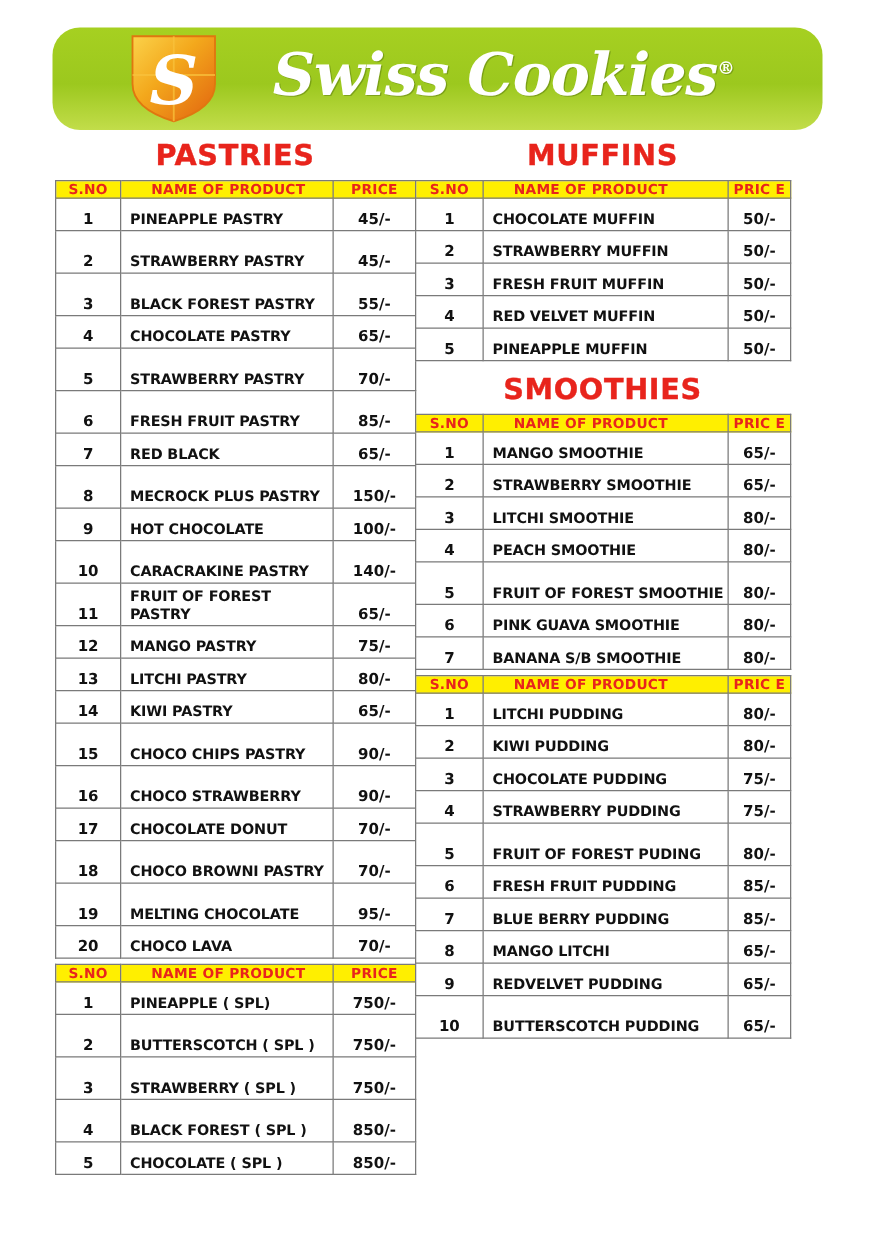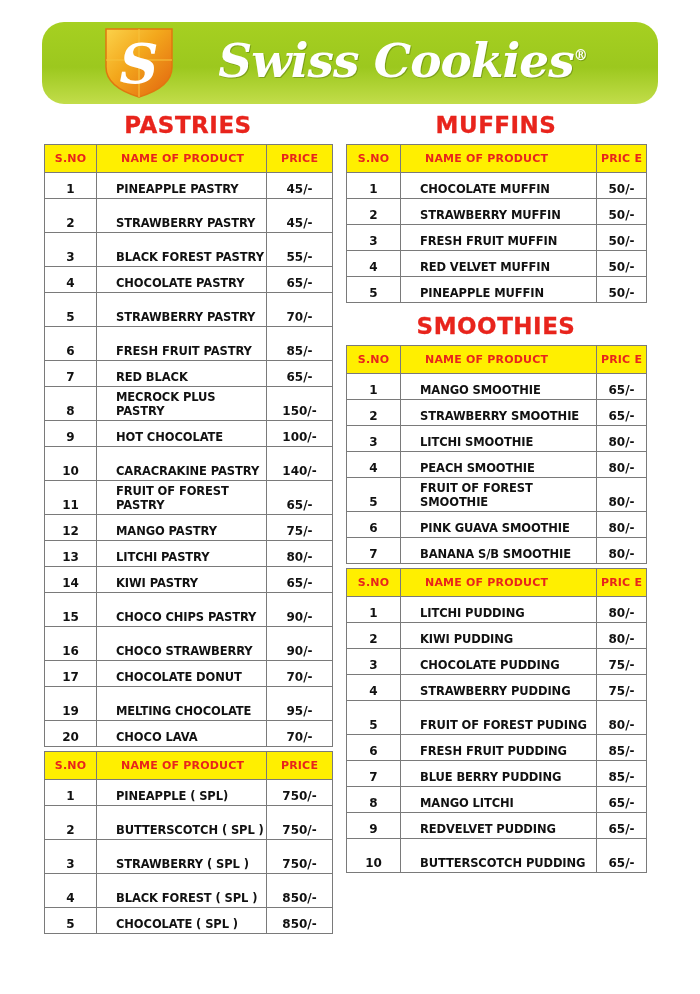--- a/index.html
+++ b/index.html
@@ -76,21 +76,21 @@
     letter-spacing: -0.2px;
     white-space: nowrap;
   }
 
   
   .col {
     position: absolute;
     top: 110px;
   }
   .col-left  { left: 44px;  width: 288px; }
-  .col-right { left: 346px; width: 300px; }
+  .col-right { left: 332px; width: 300px; }
 
   .section { margin-bottom: 4px; }
 
   .section-title {
     text-align: center;
     color: #e8241c;
     font-family: "DejaVu Sans", sans-serif;
     font-weight: bold;
     font-size: 23px;
     letter-spacing: 0.5px;
@@ -112,21 +112,21 @@
   }
 
   
   .menu thead th {
     background: #ffef00;
     color: #e8241c;
     font-family: "DejaVu Sans", sans-serif;
     font-weight: bold;
     font-size: 11px;
     letter-spacing: 0.2px;
-    height: 28px;
+    height: 14px;
     vertical-align: middle;
     text-align: center;
     padding: 0 3px;
   }
   .menu thead th.th-name { text-align: left; padding-left: 24px; }
 
   
   .menu tbody td {
     font-family: "DejaVu Sans", sans-serif;
     font-weight: bold;
@@ -135,21 +135,21 @@
     vertical-align: bottom;
     height: 26px;
     padding-bottom: 2px;
   }
   .menu tbody td.c-no {
     text-align: center;
     font-size: 12px;
   }
   .menu tbody td.c-name {
     text-align: left;
-    padding-left: 19px;
+    padding-left: 7px;
     line-height: 14px;
     letter-spacing: -0.1px;
   }
   .menu tbody td.c-price {
     text-align: center;
     font-size: 12px;
   }
   .menu tbody tr.two-line td { height: 34px; }
 
   
@@ -287,20 +287,25 @@
             <td class="c-no">16</td>
             <td class="c-name">CHOCO STRAWBERRY</td>
             <td class="c-price">90/-</td>
           </tr>
           <tr>
             <td class="c-no">17</td>
             <td class="c-name">CHOCOLATE DONUT</td>
             <td class="c-price">70/-</td>
           </tr>
           <tr class="two-line">
+            <td class="c-no">18</td>
+            <td class="c-name">CHOCO BROWNI PASTRY</td>
+            <td class="c-price">70/-</td>
+          </tr>
+          <tr class="two-line">
             <td class="c-no">19</td>
             <td class="c-name">MELTING CHOCOLATE</td>
             <td class="c-price">95/-</td>
           </tr>
           <tr>
             <td class="c-no">20</td>
             <td class="c-name">CHOCO LAVA</td>
             <td class="c-price">70/-</td>
           </tr>
         </tbody>

